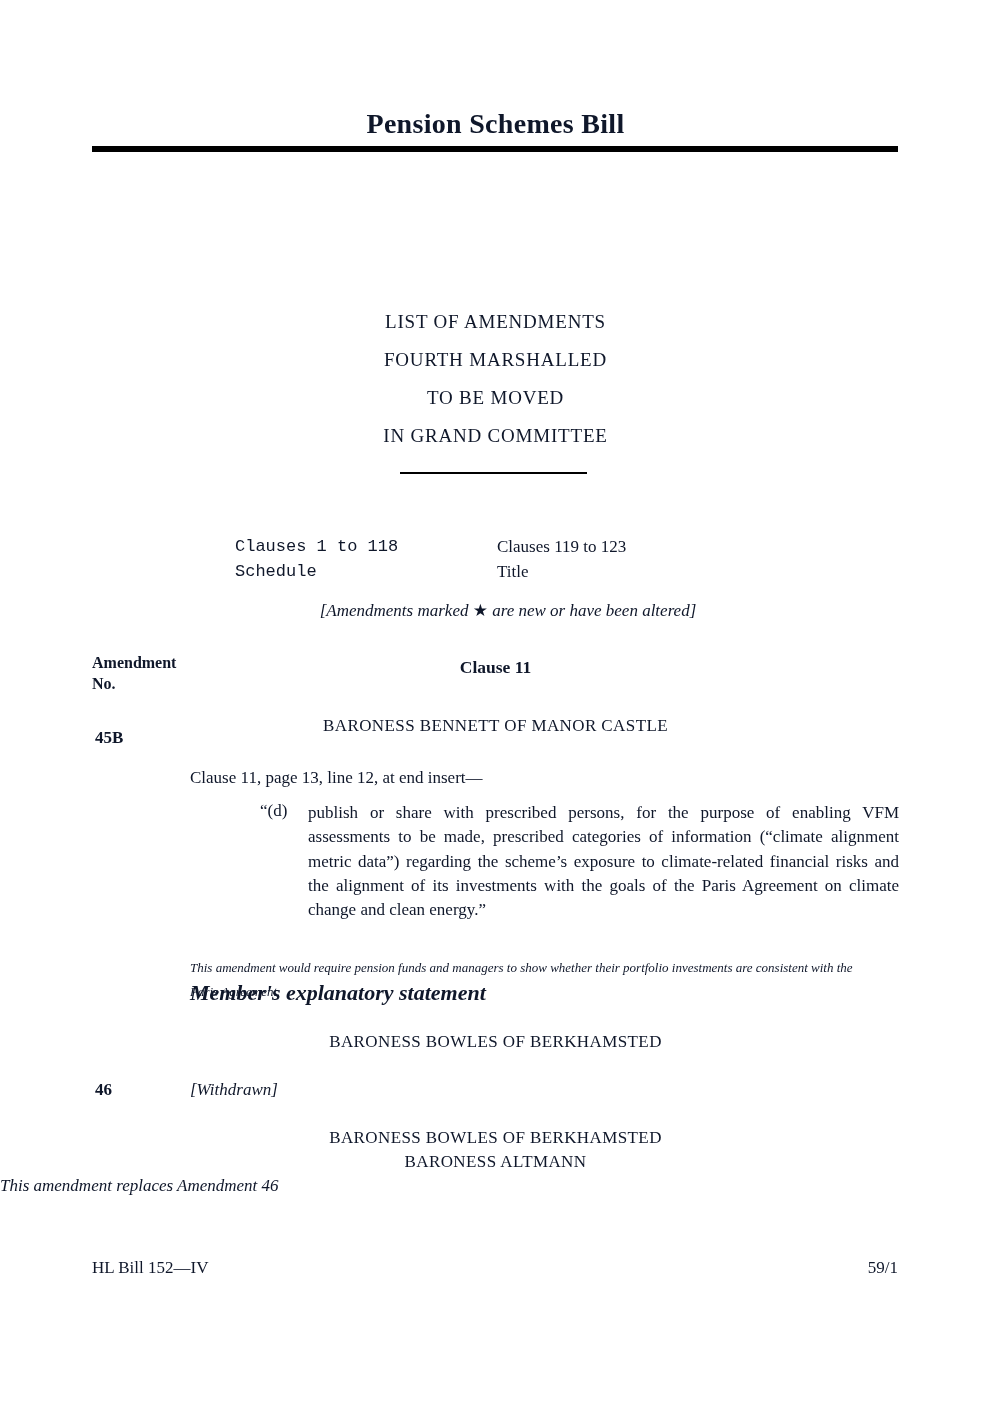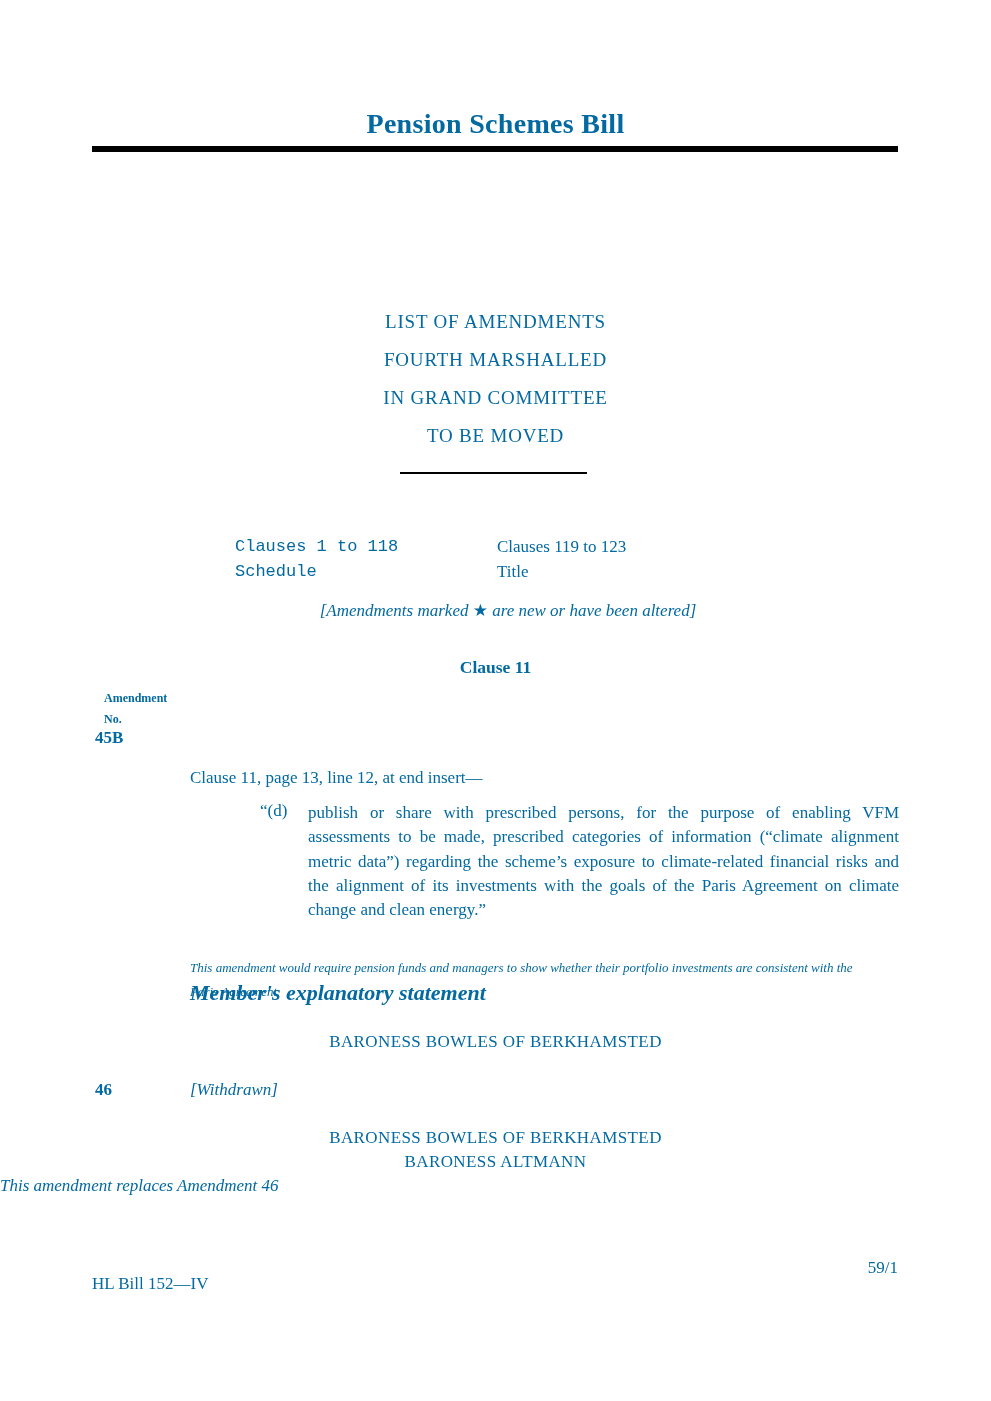--- a/index.html
+++ b/index.html
@@ -3,21 +3,21 @@
 <meta charset="utf-8">
 <style>
   * { margin: 0; padding: 0; box-sizing: border-box; }
   html, body { background: #e8e8e8; }
   .page {
     position: relative;
     width: 991px;
     height: 1401px;
     margin: 0 auto;
     background: #ffffff;
-    color: #0369a1;
+    color: #0f172a;
     font-family: "Liberation Serif", "DejaVu Serif", serif;
     overflow: hidden;
   }
   
   .title {
     position: absolute;
     top: 108px; left: 0; right: 0;
     text-align: center;
     font-size: 28px;
     font-weight: bold;
@@ -73,25 +73,24 @@
     top: 600px; left: 0; right: 0;
     text-align: center;
     font-style: italic;
     font-size: 17px;
     font-family: "Liberation Serif", "DejaVu Serif", "DejaVu Sans", serif;
     margin-left: 25px;
   }
   
   .amend-no-label {
     position: absolute;
-    top: 652px; left: 104px;
-    font-weight: bold;
-    font-size: 12px;
+    top: 652px; left: 92px;
+    font-weight: bold;
+    font-size: 16px;
     line-height: 21px;
-    margin-top: 36px;
   }
   .clause-heading {
     position: absolute;
     top: 657px; left: 0; right: 0;
     text-align: center;
     font-weight: bold;
     font-size: 17.5px;
   }
   
   .sponsor {
@@ -154,41 +153,40 @@
     top: 956px; left: 190px; width: 690px;
     font-style: italic;
     font-size: 13px;
     line-height: 24px;
   }
   
   .footer-left {
     position: absolute;
     top: 1258px; left: 92px;
     font-size: 17px;
-    margin-top: 16px;
   }
   .footer-right {
     position: absolute;
     top: 1258px; right: 93px;
     font-size: 17px;
   }
 </style>
 </head>
 <body>
 
 <div class="page">
 
   <div class="title">Pension Schemes Bill</div>
   <div class="double-rule"></div>
 
   <div class="masthead">
     <div>LIST OF AMENDMENTS</div>
     <div>FOURTH MARSHALLED</div>
+    <div>TO BE MOVED</div>
     <div>IN GRAND COMMITTEE</div>
-    <div>TO BE MOVED</div>
   </div>
 
   <div class="sep-rule"></div>
 
 
   <div class="order-col order-col-left">
     <div>Clauses 1 to 118</div>
     <div>Schedule</div>
   </div>
   <div class="order-col order-col-right">
@@ -197,20 +195,21 @@
   </div>
 
   <div class="star-note">[Amendments marked ★ are new or have been altered]</div>
 
   <div class="amend-no-label">
     <div>Amendment</div>
     <div>No.</div>
   </div>
   <div class="clause-heading">Clause 11</div>
 
+  <div class="sponsor sponsor-1">BARONESS BENNETT OF MANOR CASTLE</div>
 
   <div class="amend-number n-45b">45B</div>
   <div class="amend-instruction i-45b">Clause 11, page 13, line 12, at end insert—</div>
   <div class="insert-label">“(d)</div>
   <div class="insert-text">publish or share with prescribed persons, for the purpose of enabling VFM assessments to be made, prescribed categories of information (“climate alignment metric data”) regarding the scheme’s exposure to climate-related financial risks and the alignment of its investments with the goals of the Paris Agreement on climate change and clean energy.”</div>
 
   <div class="expl-heading">Member's explanatory statement</div>
   <div class="expl-text">This amendment would require pension funds and managers to show whether their portfolio investments are consistent with the Paris Agreement.</div>
 
   <div class="sponsor sponsor-2">BARONESS BOWLES OF BERKHAMSTED</div>

